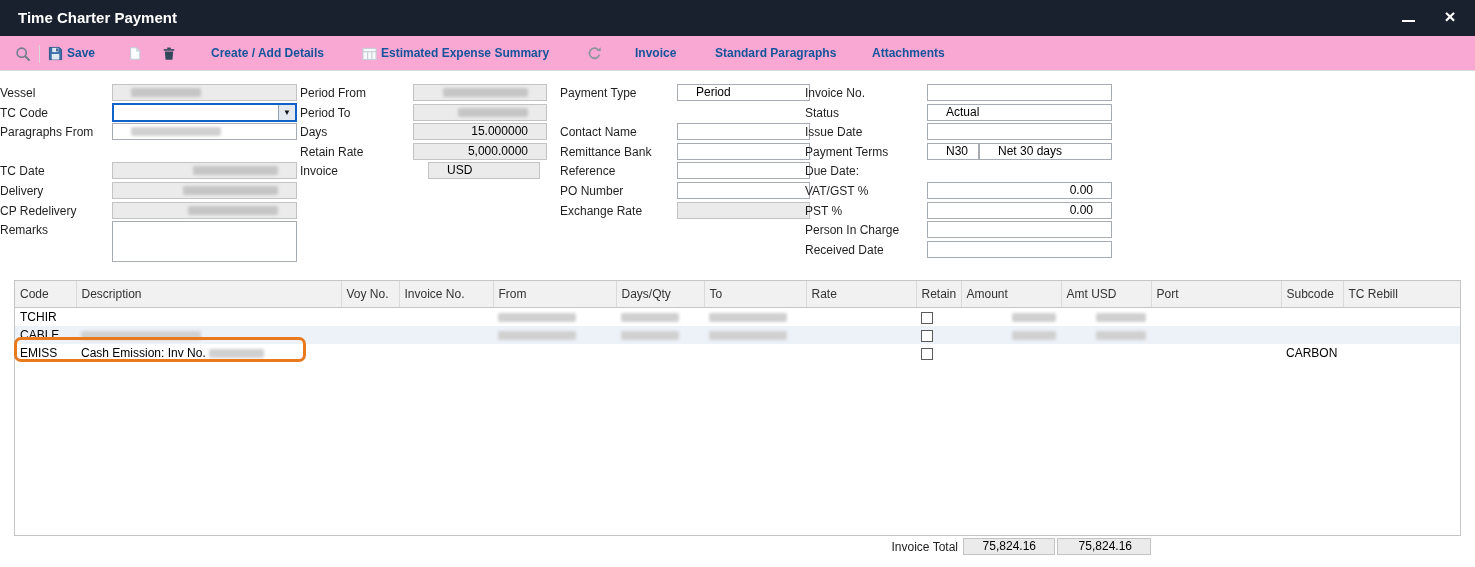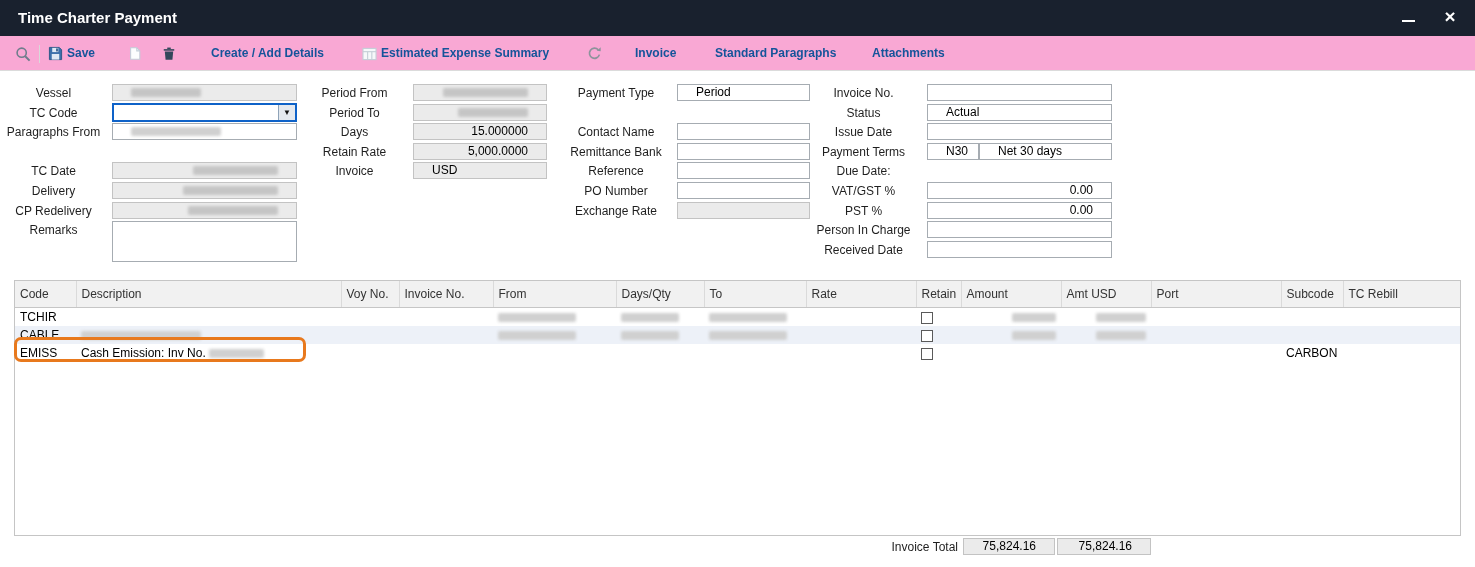--- a/index.html
+++ b/index.html
@@ -12,21 +12,21 @@
   .win-btn {position:absolute; top:0; width:30px; height:36px; cursor:pointer; color:#fff; text-align:center;}
   .min-btn {right:52px;}
   .min-bar {position:absolute; left:9px; top:20px; width:13px; height:2px; background:#fff;}
   .close-btn {right:10px; font-size:19px; font-weight:bold; line-height:34px;}
   
   .toolbar {position:absolute; top:36px; left:0; width:100%; height:35px; background:#f9a8d4; border-bottom:1px solid #dbdbdb;}
   .tb-link {position:absolute; top:0; line-height:35px; font-size:12px; font-weight:bold; color:#15549a; cursor:pointer; white-space:nowrap;}
   .tb-icon {position:absolute; top:10px; width:17px; height:16px; cursor:pointer;}
   .tb-sep {position:absolute; top:9px; width:1px; height:18px; background:#d9d9d9;}
   
-  .lbl {position:absolute; font-size:12px; color:#1f1f1f; text-align:center; line-height:17px; white-space:nowrap;}
+  .lbl {position:absolute; font-size:12px; color:#1f1f1f; text-align:left; line-height:17px; white-space:nowrap;}
   .fld {position:absolute; height:17px; border:1px solid #a6acb2; background:#fff; font-size:12px; line-height:15px; padding:0 18px; color:#000; white-space:nowrap; overflow:hidden;}
   .fld.gray {background:#ebebeb; border-color:#c3c3c3;}
   .fld.num {text-align:right;}
   .redact {display:inline-block; height:9px; border-radius:2px; background:#d0d0d0; filter:blur(1.5px); vertical-align:middle;}
   .fld.gray .redact {background:#c5c5c5;}
   .combo {border:2px solid #0e62c8; height:19px; padding-right:20px;}
   .combo-btn {position:absolute; right:0; top:0; width:17px; height:15px; background:#e4e9ef; border-left:1px solid #8fa3b8; font-size:8px; line-height:15px; text-align:center; color:#111; cursor:pointer;}
   
   .grid-wrap {position:absolute; left:14px; top:280px; width:1447px; height:256px; border:1px solid #c5c5c5; background:#fff; overflow:hidden;}
   table.grid {border-collapse:collapse; table-layout:fixed; width:1445px; font-size:12px;}
@@ -133,21 +133,21 @@
   <span class="lbl" style="left:300px;top:105px;width:109px">Period To</span>
   <div class="fld gray num" style="left:413px;top:104px;width:134px"><span class="redact" style="width:70px"></span></div>
 
   <span class="lbl" style="left:300px;top:124px;width:109px">Days</span>
   <div class="fld gray num" style="left:413px;top:123px;width:134px">15.000000</div>
 
   <span class="lbl" style="left:300px;top:144px;width:109px">Retain Rate</span>
   <div class="fld gray num" style="left:413px;top:143px;width:134px">5,000.0000</div>
 
   <span class="lbl" style="left:300px;top:163px;width:109px">Invoice</span>
-  <div class="fld gray" style="left:413px;top:162px;width:134px">USD</div>
+  <div class="fld gray" style="left:428px;top:162px;width:112px">USD</div>
 
   <span class="lbl" style="left:560px;top:85px;width:112px">Payment Type</span>
   <div class="fld" style="left:677px;top:84px;width:133px">Period</div>
 
   <span class="lbl" style="left:560px;top:124px;width:112px">Contact Name</span>
   <div class="fld" style="left:677px;top:123px;width:133px"></div>
 
   <span class="lbl" style="left:560px;top:144px;width:112px">Remittance Bank</span>
   <div class="fld" style="left:677px;top:143px;width:133px"></div>
 

